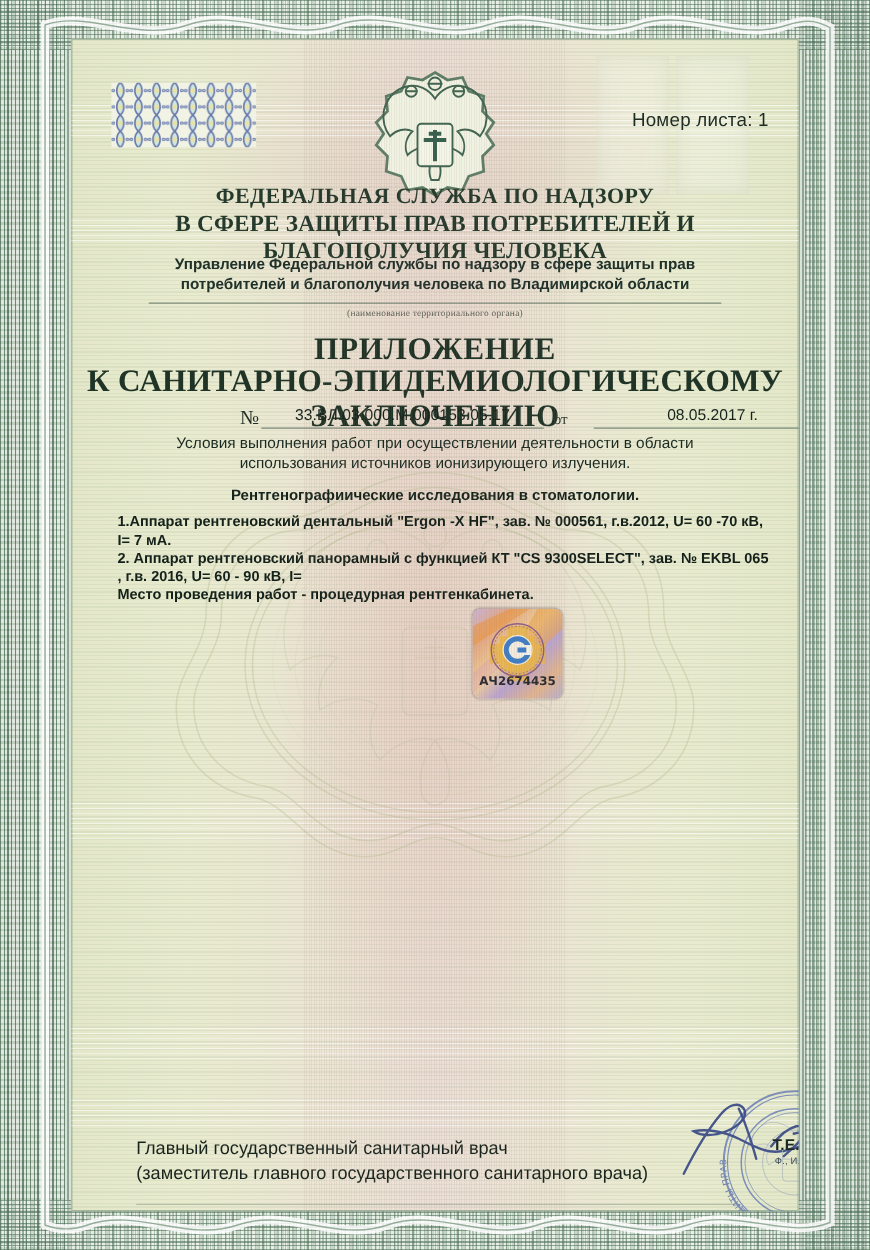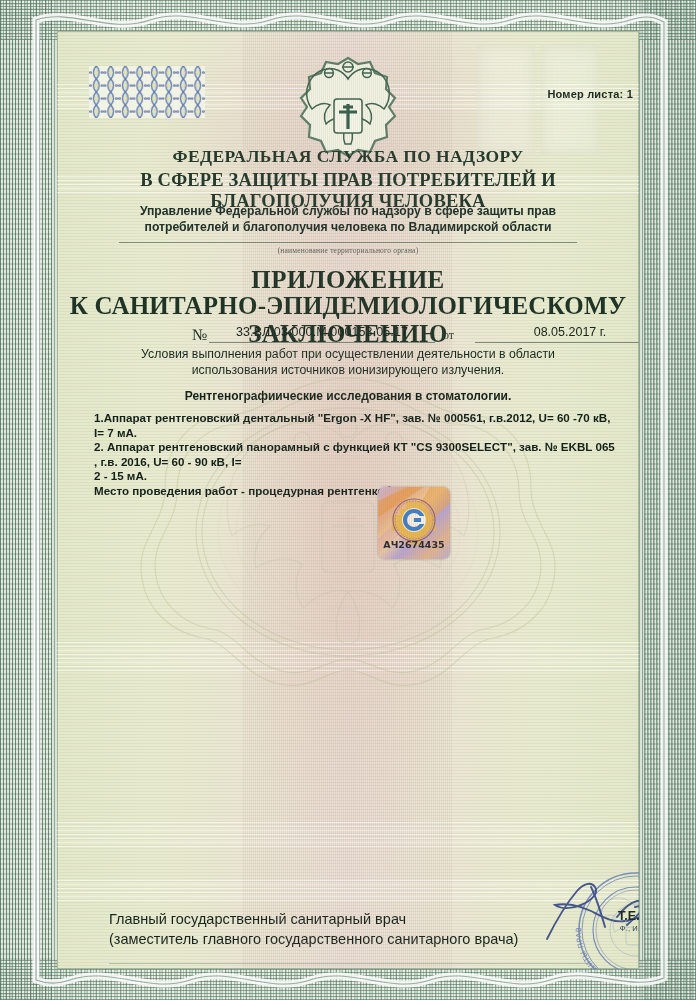--- a/index.html
+++ b/index.html
@@ -88,22 +88,22 @@
   
   #rosette{position:absolute;left:50%;top:504px;transform:translate(-50%,-50%);
     width:430px;height:330px;opacity:.55;pointer-events:none;}
   #wm-eagle{position:absolute;left:50%;top:500px;transform:translate(-50%,-50%);
     width:300px;height:250px;opacity:.30;pointer-events:none;}
 
   
   #emblem{position:absolute;left:50%;top:24px;transform:translateX(-50%);
     width:104px;height:104px;}
   #sheet-no{
-    position:absolute;right:6px;top:57px;
-    font-size:11px;font-weight:bold;color:#1d2b22;letter-spacing:.2px;
+    position:absolute;right:24px;top:57px;
+    font-size:15px;font-weight:normal;color:#1d2b22;letter-spacing:.2px;
   }
   #blue-patch{
     position:absolute;left:32px;top:35px;width:116px;height:52px;opacity:.92;
   }
   .wm-rect{position:absolute;background:rgba(255,255,255,.22);
     box-shadow:inset 0 0 14px rgba(210,214,190,.55);pointer-events:none;}
   #org-l1,#org-l2{
     position:absolute;left:0;right:0;text-align:center;
     font-family:"Liberation Serif", serif;
     font-weight:bold;color:#253a2c;
@@ -320,21 +320,20 @@
       <span class="fieldline" id="fl2"></span>
       <span id="regdate">08.05.2017 г.</span>
     </div>
 
     <div id="conditions">Условия выполнения работ при осуществлении деятельности в области использования источников ионизирующего излучения.</div>
     <div id="subject">Рентгенографиические исследования в стоматологии.</div>
 
     <div id="body">
       <div>1.Аппарат рентгеновский  дентальный "Ergon -X HF", зав. № 000561, г.в.2012, U= 60 -70 кВ, I= 7 мА.</div>
       <div>2. Аппарат рентгеновский панорамный с функцией КТ "CS 9300SELECT", зав. № EKBL 065 , г.в. 2016, U= 60 - 90 кВ, I=</div>
-      <div>2 - 15 мА.</div>
       <div>Место проведения работ - процедурная рентгенкабинета.</div>
     </div>
 
     <svg id="holo" viewBox="0 0 72 72">
       <defs>
         <linearGradient id="hg" x1="0" y1="0" x2="1" y2="1">
           <stop offset="0%" stop-color="#c9b4d8"></stop>
           <stop offset="22%" stop-color="#e2a882"></stop>
           <stop offset="45%" stop-color="#f0cf9a"></stop>
           <stop offset="62%" stop-color="#b9a4cf"></stop>

